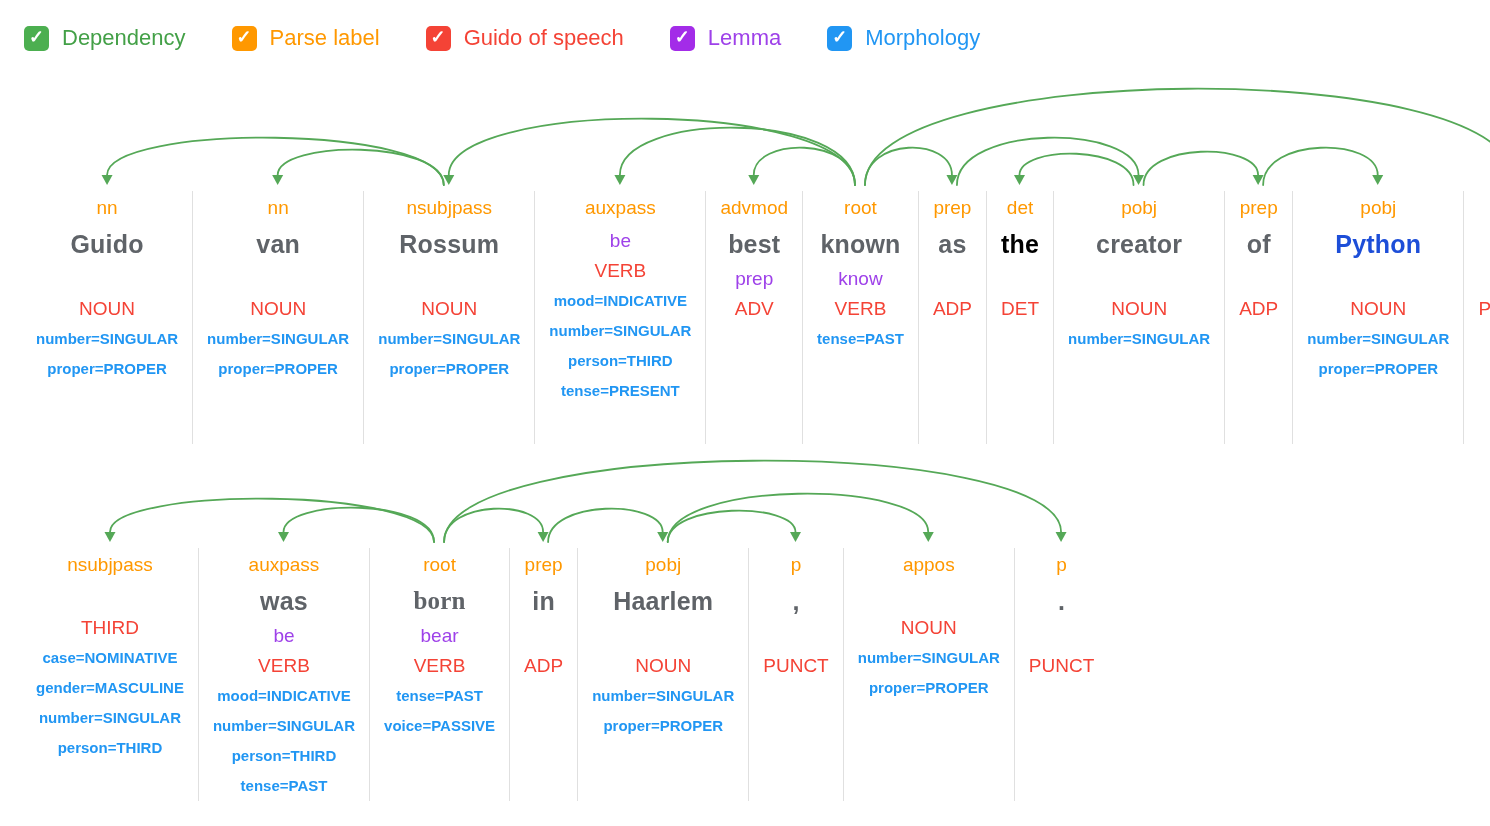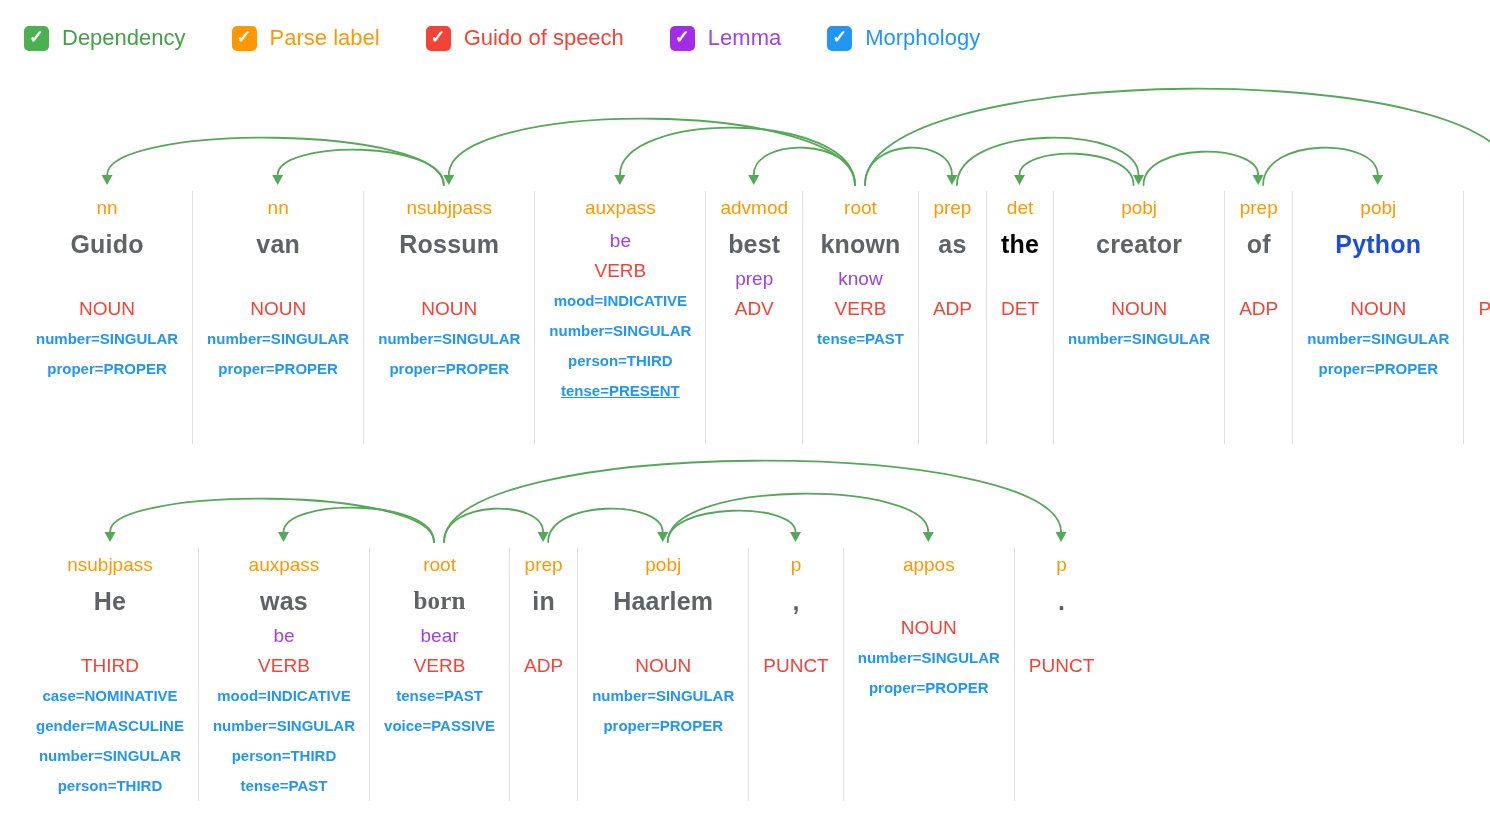--- a/index.html
+++ b/index.html
@@ -121,21 +121,21 @@
           <div class="tok-morph" style="color: rgb(33, 150, 243);">number=SINGULAR</div>
           <div class="tok-morph" style="color: rgb(33, 150, 243);">proper=PROPER</div>
         </div>
         <div class="token-col">
           <div class="tok-label" style="color: rgb(255, 152, 0);">auxpass</div>
           <div class="tok-lemma" style="color: rgb(158, 65, 233);">be</div>
           <div class="tok-pos" style="color: rgb(244, 67, 54);">VERB</div>
           <div class="tok-morph" style="color: rgb(33, 150, 243);">mood=INDICATIVE</div>
           <div class="tok-morph" style="color: rgb(33, 150, 243);">number=SINGULAR</div>
           <div class="tok-morph" style="color: rgb(33, 150, 243);">person=THIRD</div>
-          <div class="tok-morph" style="color: rgb(33, 150, 243); text-decoration: underline;">tense=PRESENT</div>
+          <div class="tok-morph" style="color: rgb(33, 150, 243);">tense=PRESENT</div>
         </div>
         <div class="token-col">
           <div class="tok-label" style="color: rgb(255, 152, 0);">advmod</div>
           <div class="tok-word" style="color: rgb(95, 99, 104);">best</div>
           <div class="tok-lemma" style="color: rgb(158, 65, 233);">prep</div>
           <div class="tok-pos" style="color: rgb(244, 67, 54);">ADV</div>
         </div>
         <div class="token-col">
           <div class="tok-label" style="color: rgb(255, 152, 0);">root</div>
           <div class="tok-word" style="color: rgb(95, 99, 104);">known</div>
@@ -197,21 +197,20 @@
         <path d="M 645.7109375 88 C 645.7109375 48, 773.4921875 48, 773.4921875 78" fill="none" stroke="#55A857" stroke-width="1.8" stroke-linecap="round"></path>
         <polygon points="767.9921875,78 778.9921875,78 773.4921875,88" fill="#55A857"></polygon>
         <path d="M 645.7109375 88 C 645.7109375 25.333333333333336, 906.2734375 25.333333333333336, 906.2734375 78" fill="none" stroke="#55A857" stroke-width="1.8" stroke-linecap="round"></path>
         <polygon points="900.7734375,78 911.7734375,78 906.2734375,88" fill="#55A857"></polygon>
         <path d="M 422.0625 88 C 422.0625 -18.66666666666667, 1039.0546875 -18.66666666666667, 1039.0546875 78" fill="none" stroke="#55A857" stroke-width="1.8" stroke-linecap="round"></path>
         <polygon points="1033.5546875,78 1044.5546875,78 1039.0546875,88" fill="#55A857"></polygon>
       </svg>
       <div class="tokens">
         <div class="token-col">
           <div class="tok-label" style="color: rgb(255, 152, 0);">nsubjpass</div>
-          <div class="tok-word" style="color: rgb(95, 99, 104);">He</div>
           <div class="tok-lemma" style="color: rgb(158, 65, 233);"></div>
           <div class="tok-pos" style="color: rgb(244, 67, 54);">THIRD</div>
           <div class="tok-morph" style="color: rgb(33, 150, 243);">case=NOMINATIVE</div>
           <div class="tok-morph" style="color: rgb(33, 150, 243);">gender=MASCULINE</div>
           <div class="tok-morph" style="color: rgb(33, 150, 243);">number=SINGULAR</div>
           <div class="tok-morph" style="color: rgb(33, 150, 243);">person=THIRD</div>
         </div>
         <div class="token-col">
           <div class="tok-label" style="color: rgb(255, 152, 0);">auxpass</div>
           <div class="tok-word" style="color: rgb(95, 99, 104);">was</div>

